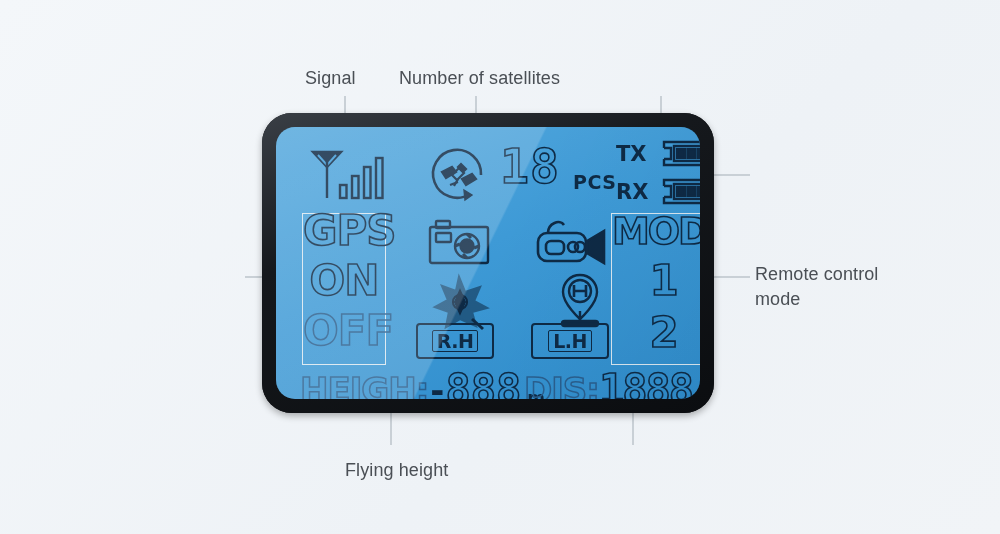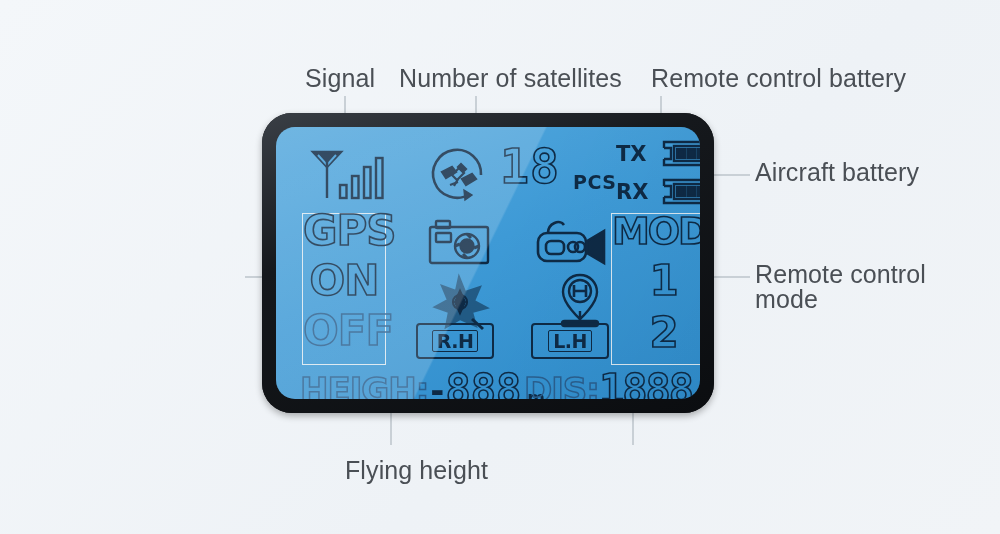--- a/index.html
+++ b/index.html
@@ -10,21 +10,21 @@
     overflow:hidden;
     position:relative;
   }
   #stage{position:relative;width:1000px;height:534px;
     background:linear-gradient(135deg,#f4f7fa 0%,#eef2f6 60%,#f1f4f7 100%);}
 
   
   .label{
     position:absolute;
     color:#4a4f55;
-    font-size:25px;
+    font-size:18px;
     line-height:25px;
     white-space:pre-line;
     letter-spacing:.1px;
   }
 
   
   .lead{position:absolute;background:#c9d0d6;}
   .lead.v{width:1.5px;}
   .lead.h{height:1.5px;}
 
@@ -88,22 +88,20 @@
   }
   svg{display:block;overflow:visible;}
 </style>
 </head>
 <body>
 
 <div id="stage">
 
   <div class="label" style="left:305px;top:66px;">Signal</div>
   <div class="label" style="left:399px;top:66px;">Number of satellites</div>
-  <div class="label" style="left:651px;top:66px;">Remote control battery</div>
-  <div class="label" style="left:755px;top:160px;">Aircraft battery</div>
   <div class="label" style="left:755px;top:262px;">Remote control
 mode</div>
   <div class="label" style="left:345px;top:458px;">Flying height</div>
 
   <div class="lead v" style="left:344px;top:96px;height:45px;"></div>
   <div class="lead v" style="left:475px;top:96px;height:48px;"></div>
   <div class="lead v" style="left:660px;top:96px;height:43px;"></div>
   <div class="lead h" style="left:700px;top:174px;width:50px;"></div>
   <div class="lead h" style="left:245px;top:276px;width:62px;"></div>
   <div class="lead h" style="left:704px;top:276px;width:46px;"></div>

